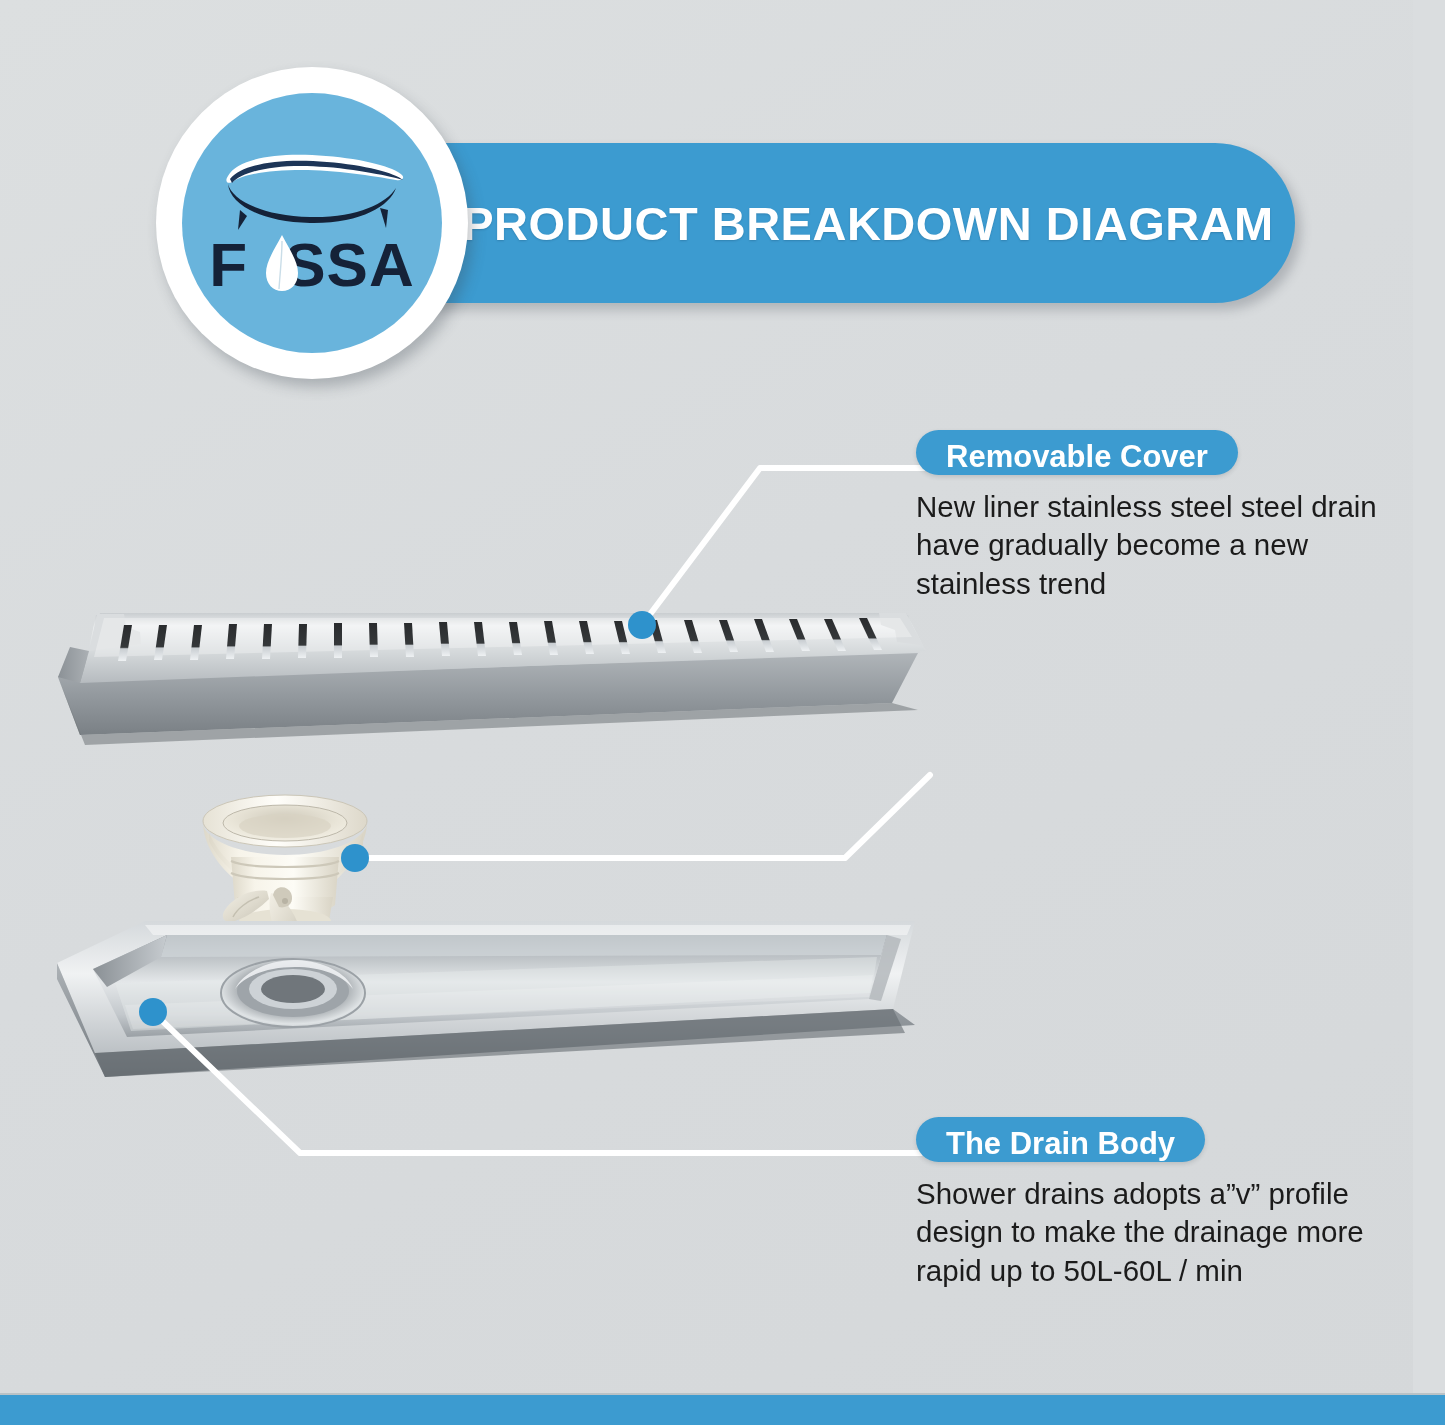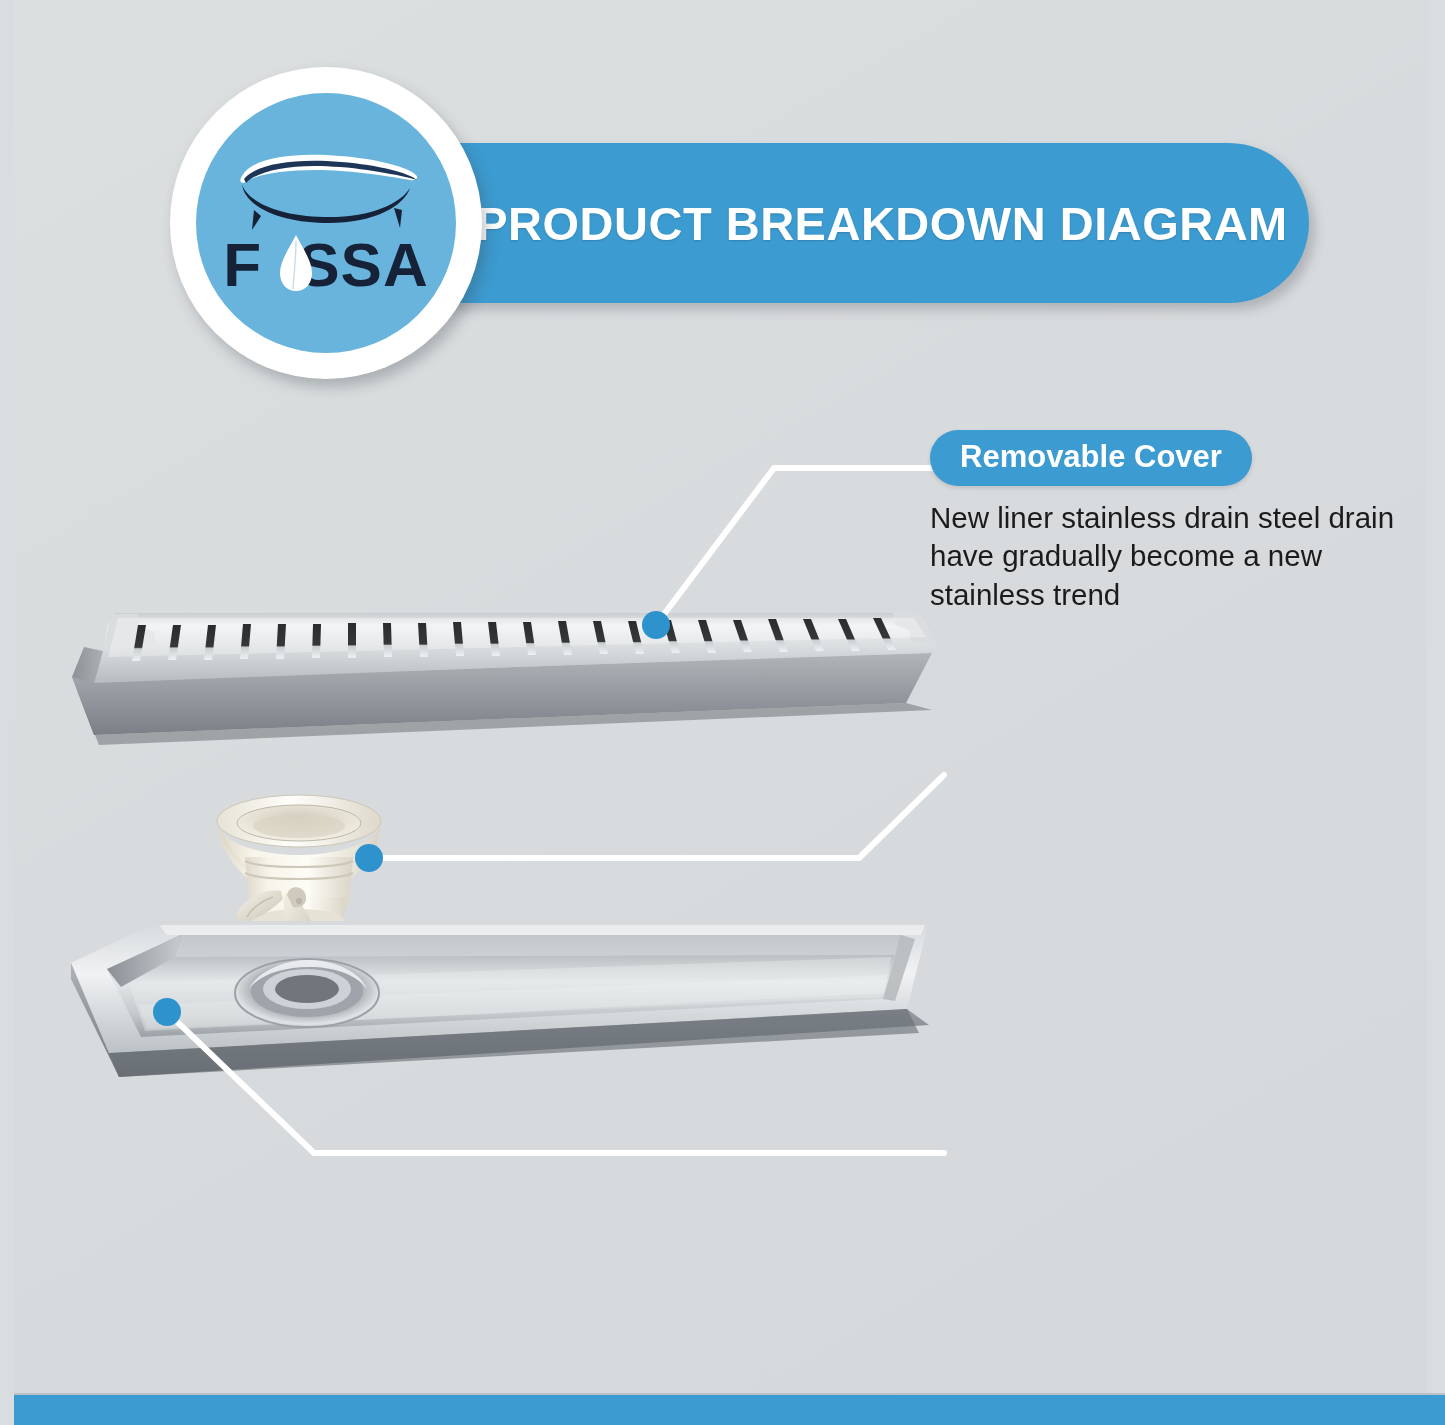--- a/index.html
+++ b/index.html
@@ -10,21 +10,20 @@
     overflow: hidden;
     background: #dadddf;
     font-family: "Liberation Sans", sans-serif;
   }
 
   #stage {
     position: relative;
     width: 1413px;
     height: 1425px;
     background: linear-gradient(150deg, #dcdfe0 0%, #d8dbdd 45%, #d5d8da 100%);
-    margin-left: 14px;
   }
 
   
   #header-banner {
     position: absolute;
     left: 300px;
     top: 143px;
     width: 995px;
     height: 160px;
     background: #3c9bd0;
@@ -104,21 +103,21 @@
 
   
   .callout { position: absolute; }
   .callout-badge {
     display: inline-block;
     background: #3c9bd0;
     color: #ffffff;
     font-size: 31px;
     font-weight: bold;
     border-radius: 30px;
-    padding: 9px 30px 11px 30px;
+    padding: 9px 30px 0 30px;
     white-space: nowrap;
     box-shadow: 0 2px 4px rgba(60,70,80,0.18);
   }
   .callout-desc {
     margin-top: 13px;
     font-size: 29.5px;
     line-height: 1.30;
     color: #1b1b1b;
     max-width: 520px;
   }
@@ -370,20 +369,24 @@
 
     <path d="M355 858 L845 858 L930 775" fill="none" stroke="#ffffff" stroke-width="6" stroke-linejoin="round" stroke-linecap="round"></path>
     <circle cx="355" cy="858" r="14" fill="#2e92cc"></circle>
 
     <path d="M153 1012 L300 1153 L930 1153" fill="none" stroke="#ffffff" stroke-width="6" stroke-linejoin="round" stroke-linecap="round"></path>
     <circle cx="153" cy="1012" r="14" fill="#2e92cc"></circle>
   </svg>
 
   <div class="callout" id="callout-cover">
     <div class="callout-badge">Removable Cover</div>
-    <div class="callout-desc"><span>New </span><b>liner</b><span> stainless drain </span><b>steel drain</b><span> have gradually become a new stainless trend</span></div>
+    <div class="callout-desc"><span>New </span><b>liner</b><span> stainless steel </span><b>steel drain</b><span> have gradually become a new stainless trend</span></div>
   </div>
 
 
+  <div class="callout" id="callout-body">
+    <div class="callout-badge">The Drain Body</div>
+    <div class="callout-desc"><span>Shower drains adopts a”v” profile design to make the drainage more rapid up to 50L-60L / min</span></div>
+  </div>
 
   <div id="footer-bar"></div>
 
 </div>
 
 </body></html>

